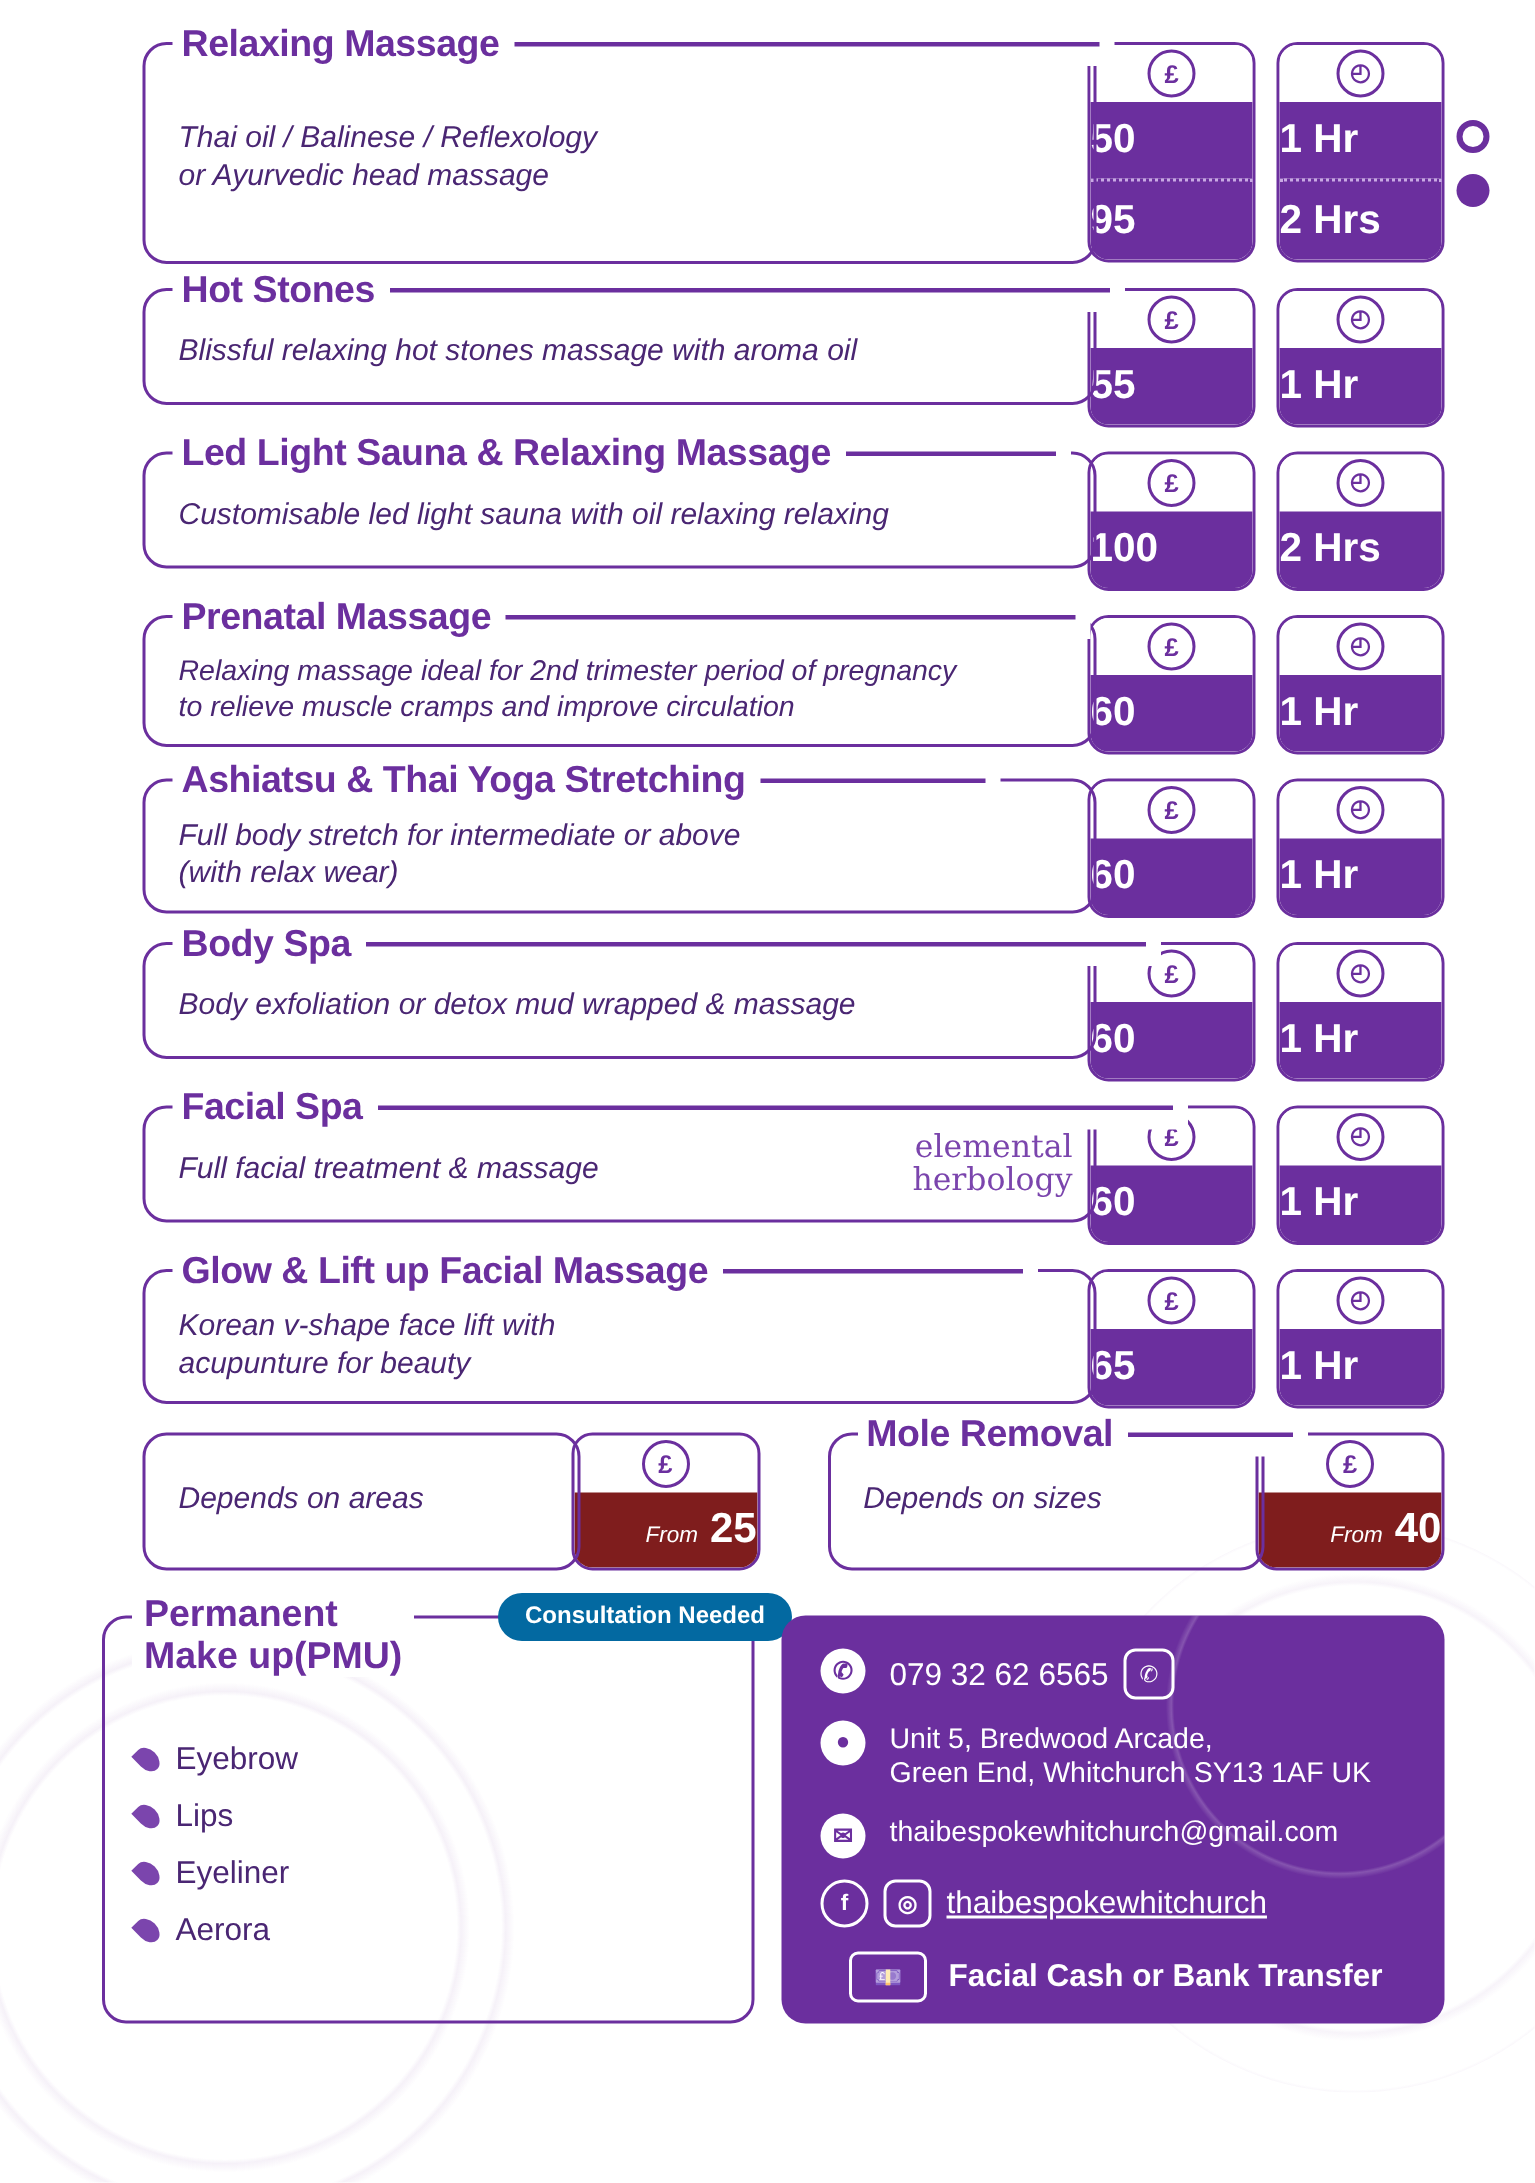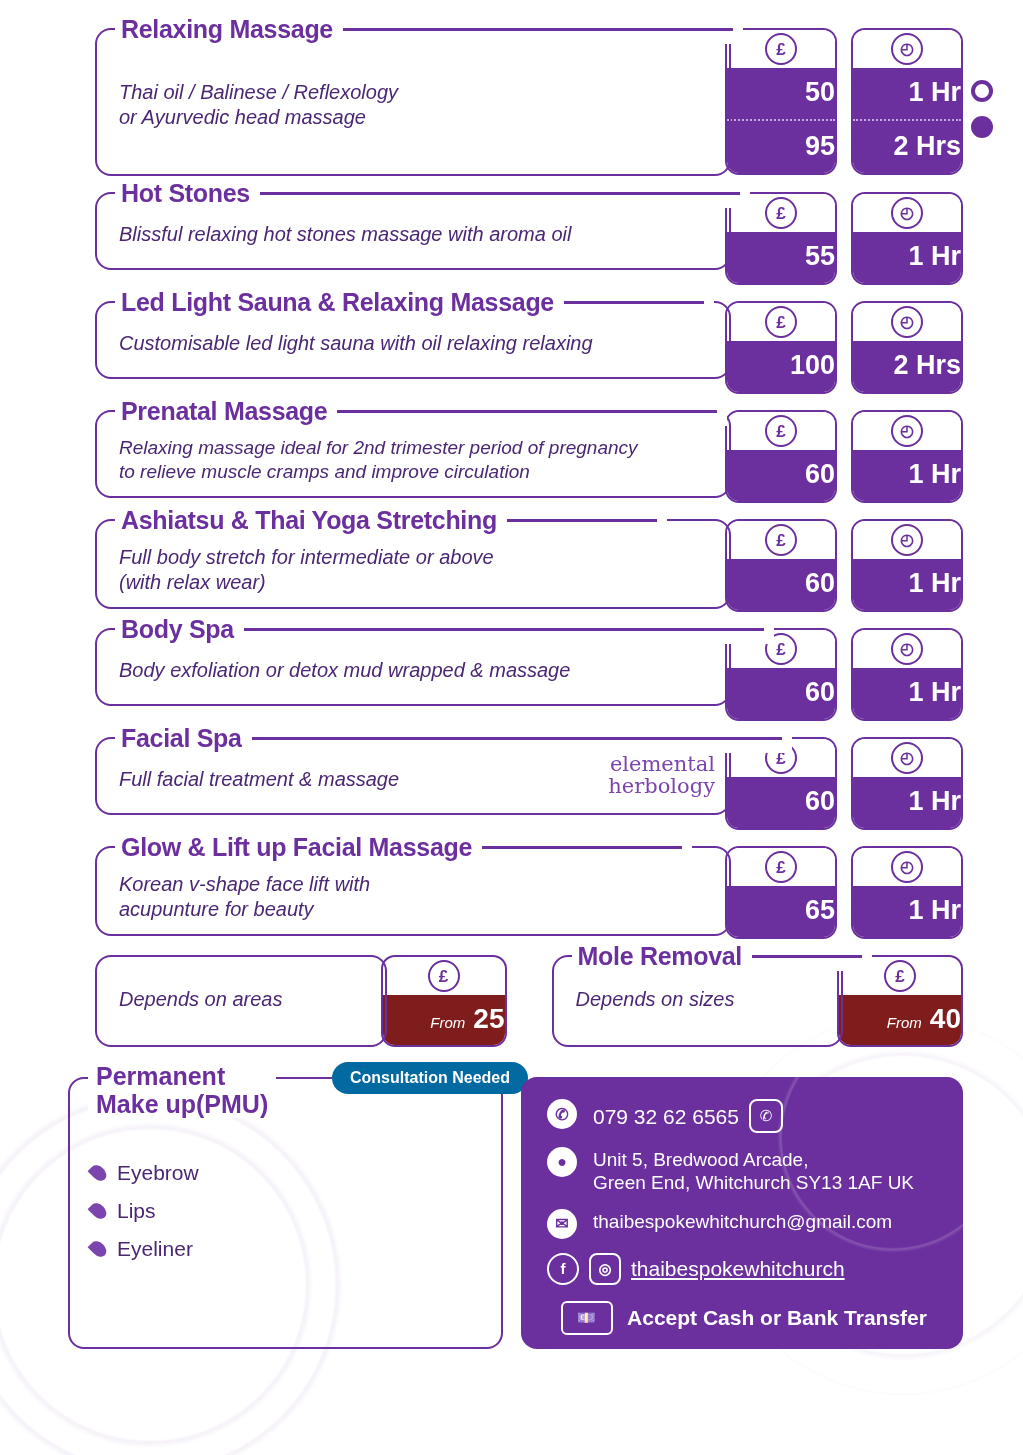--- a/index.html
+++ b/index.html
@@ -93,21 +93,21 @@
     overflow:hidden;
     box-sizing:border-box;
   }
   .cap .head{
     height:38px;display:flex;align-items:center;justify-content:center;
     background:#fff;
   }
   .cap .val{
     background:#6b2f9e;color:#fff;
     font-size:27px;font-weight:bold;
-    text-align:right;
+    text-align:left;
     padding:9px 0 11px;
   }
   .cap .val.second{
     border-top:2px dotted #c9a9e4;
     padding-top:10px;
   }
   .glyph{
     width:28px;height:28px;border:2.2px solid #6b2f9e;border-radius:50%;
     display:flex;align-items:center;justify-content:center;
     font-size:17px;font-weight:bold;color:#6b2f9e;line-height:1;
@@ -463,20 +463,24 @@
           <span>Eyebrow</span>
         </div>
         <div class="pmu-item">
           <span class="drop"></span>
           <span>Lips</span>
         </div>
         <div class="pmu-item">
           <span class="drop"></span>
           <span>Eyeliner</span>
         </div>
+        <div class="pmu-item">
+          <span class="drop"></span>
+          <span>Aerora</span>
+        </div>
       </div>
     </div>
 
     <div class="contact">
       <div class="deco"></div>
 
       <div class="crow">
         <span class="cicon">✆</span>
         <span class="inline">
           <span class="ctext">079 32 62 6565</span>
@@ -496,18 +500,18 @@
       </div>
 
       <div class="social">
         <span class="sico">f</span>
         <span class="sico ig">◎</span>
         <span class="handle">thaibespokewhitchurch</span>
       </div>
 
       <div class="pay">
         <span class="money">💷</span>
-        <span class="pay-text">Accept Cash or Bank Transfer</span>
+        <span class="pay-text">Facial Cash or Bank Transfer</span>
       </div>
     </div>
   </div>
 
 </div>
 
 </body></html>

